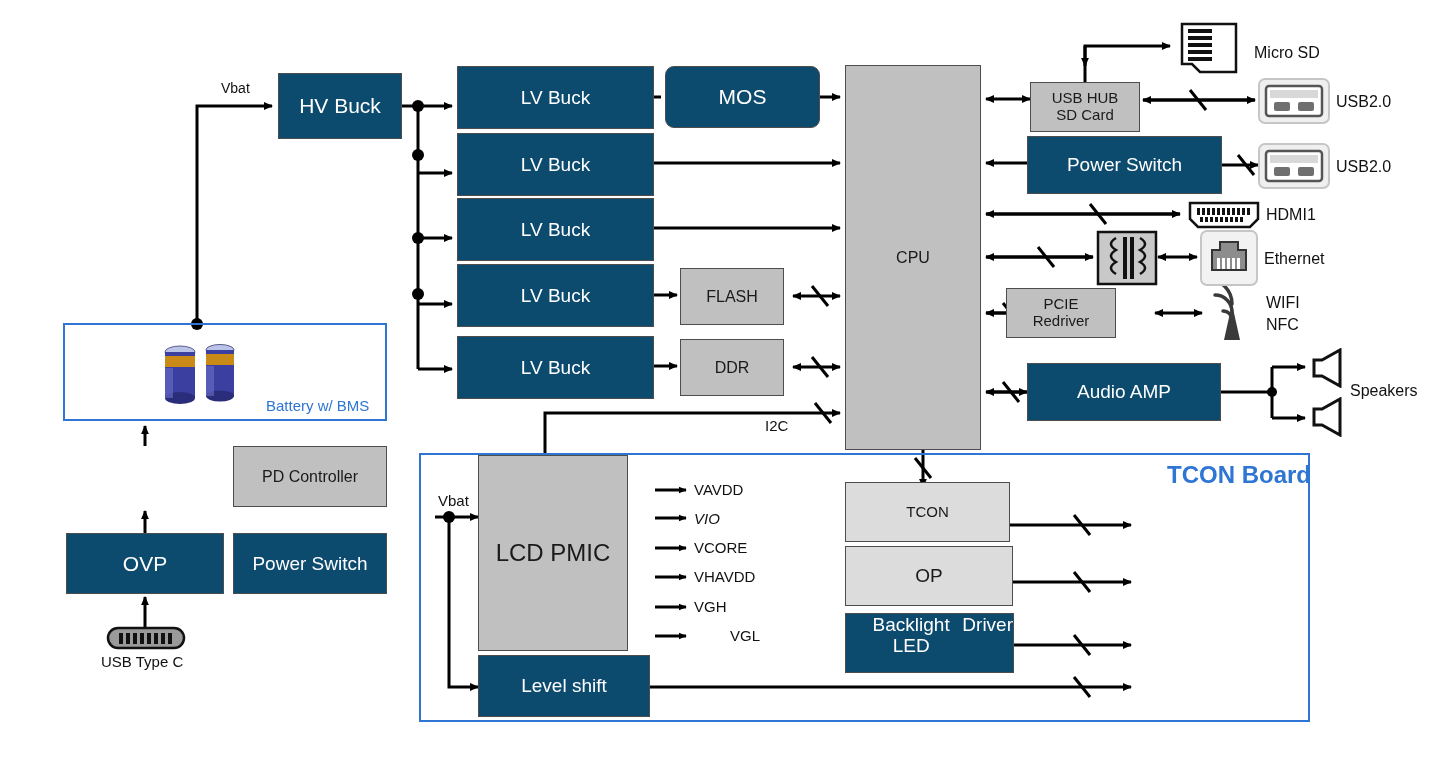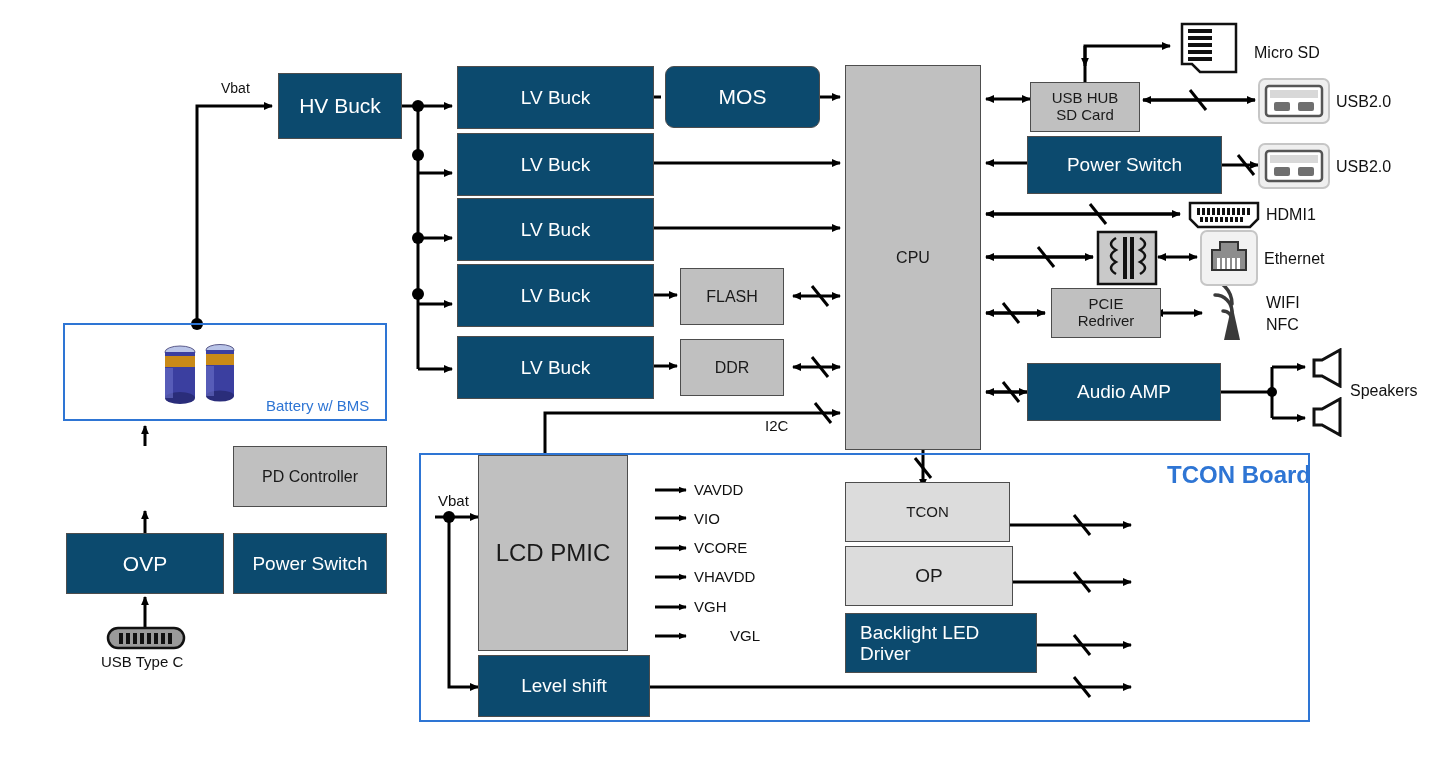--- a/index.html
+++ b/index.html
@@ -245,21 +245,21 @@
     <span>CPU</span>
   </div>
 
   <div class="blk gray bordered f15" style="left:1030px;top:82px;width:110px;height:50px;flex-direction:column;">
     <span>USB HUB</span>
     <span>SD Card</span>
   </div>
   <div class="blk green bordered f19" style="left:1027px;top:136px;width:195px;height:58px;">
     <span>Power Switch</span>
   </div>
-  <div class="blk gray bordered f15" style="left:1051px;top:288px;width:110px;height:50px;flex-direction:column;">
+  <div class="blk gray bordered f15" style="left:1006px;top:288px;width:110px;height:50px;flex-direction:column;">
     <span>PCIE</span>
     <span>Redriver</span>
   </div>
   <div class="blk green bordered f19" style="left:1027px;top:363px;width:194px;height:58px;">
     <span>Audio AMP</span>
   </div>
 
   <svg class="icon" style="left:1096px;top:230px;width:62px;height:56px;" viewBox="0 0 62 56">
     <rect x="2" y="2" width="58" height="52" fill="#c9c9c9" stroke="#111" stroke-width="2.5"></rect>
     <path d="M20,8 q-10,6 0,12 q-10,6 0,12 q-10,6 0,12" fill="none" stroke="#111" stroke-width="2.5"></path>
@@ -363,31 +363,31 @@
   <div class="lbl f15" style="left:438px;top:492px;">Vbat</div>
 
   <div class="blk gray bordered f24" style="left:478px;top:455px;width:150px;height:196px;">
     <span>LCD PMIC</span>
   </div>
   <div class="blk green bordered f19" style="left:478px;top:655px;width:172px;height:62px;">
     <span>Level shift</span>
   </div>
 
   <div class="lbl f15" style="left:694px;top:481px;">VAVDD</div>
-  <div class="lbl f15" style="left:694px;top:510px;">VIO</div>
+  <div class="lbl f15" style="left:694px;top:510px;font-style:italic;">VIO</div>
   <div class="lbl f15" style="left:694px;top:539px;">VCORE</div>
   <div class="lbl f15" style="left:694px;top:568px;">VHAVDD</div>
   <div class="lbl f15" style="left:694px;top:598px;">VGH</div>
   <div class="lbl f15" style="left:730px;top:627px;">VGL</div>
 
   <div class="blk graylt bordered f15" style="left:845px;top:482px;width:165px;height:60px;">
     <span>TCON</span>
   </div>
   <div class="blk graylt bordered f19" style="left:845px;top:546px;width:168px;height:60px;">
     <span>OP</span>
   </div>
-  <div class="blk green bordered f19 lshift" style="left:845px;top:613px;width:192px;height:60px;flex-direction:column;align-items:flex-start;justify-content:center;">
+  <div class="blk green bordered f19 lshift" style="left:845px;top:613px;width:169px;height:60px;flex-direction:row;align-items:flex-start;justify-content:center;">
     <span>Backlight LED</span>
     <span>Driver</span>
   </div>
 
 
 </div>
 
 </body></html>

